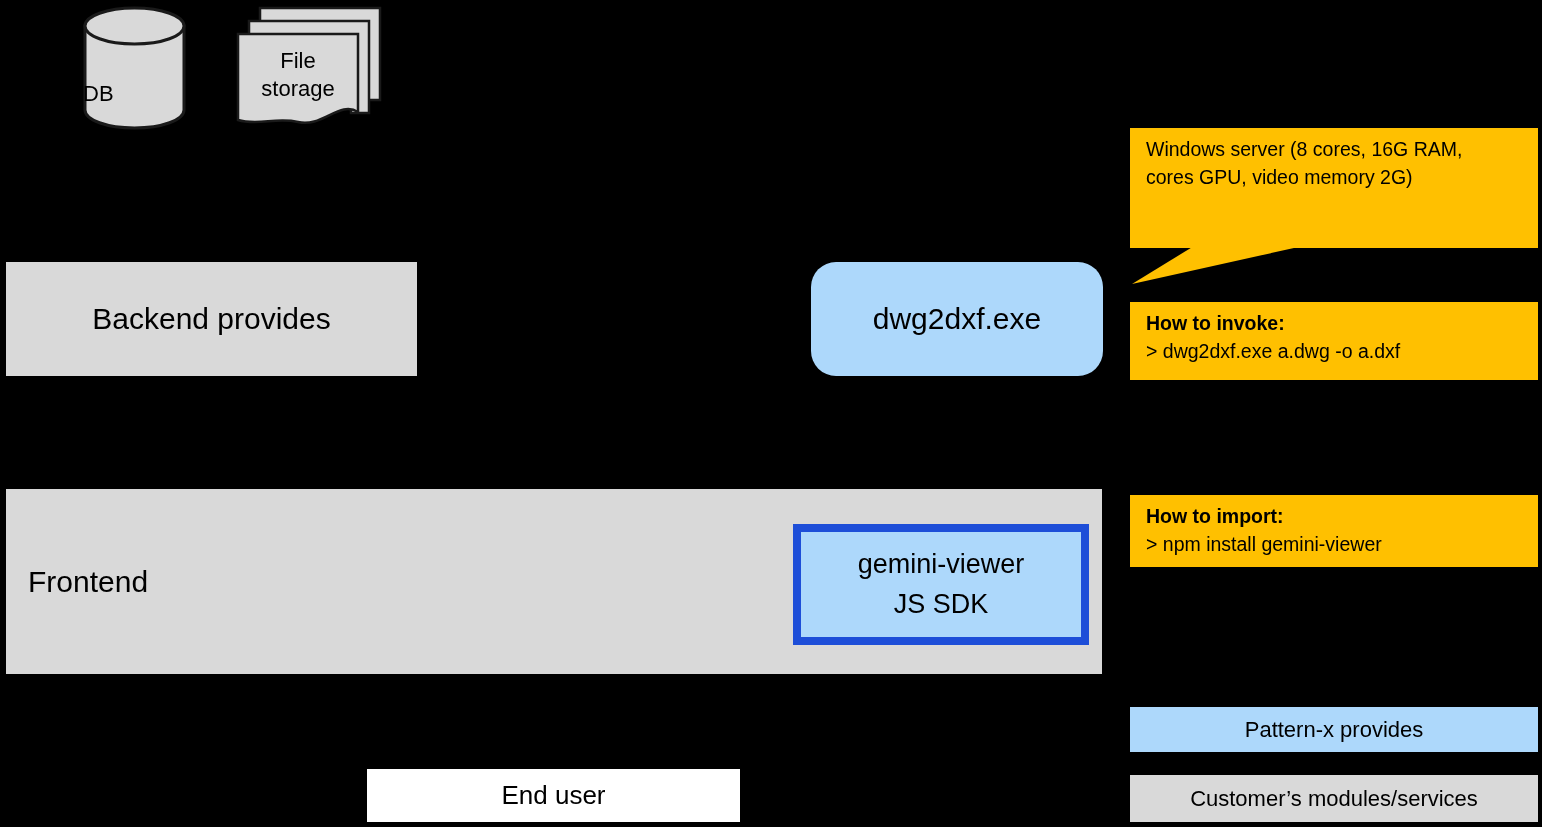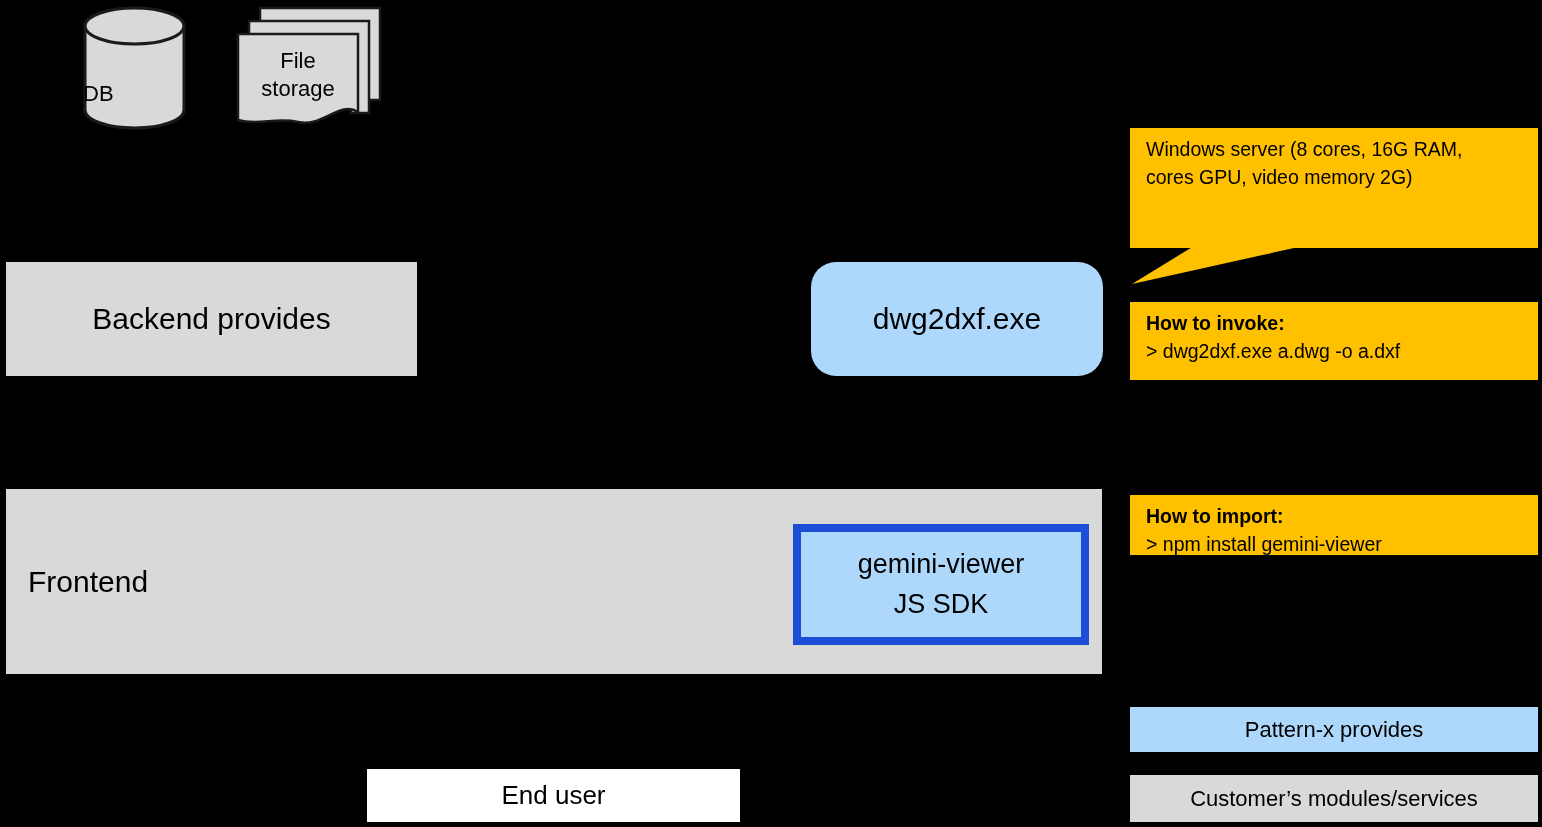--- a/index.html
+++ b/index.html
@@ -88,21 +88,21 @@
     line-height: 1.42;
   }
   .note .note-title {
     font-weight: bold;
     display: block;
   }
   .note .note-line { display: block; }
 
   #note-hardware { left: 1130px; top: 128px; width: 408px; height: 120px; }
   #note-invoke   { left: 1130px; top: 302px; width: 408px; height: 78px; }
-  #note-import   { left: 1130px; top: 495px; width: 408px; height: 60px; }
+  #note-import   { left: 1130px; top: 495px; width: 408px; height: 72px; }
 
   
   #callout-tail {
     position: absolute;
     left: 1128px;
     top: 246px;
     width: 180px;
     height: 42px;
     overflow: visible;
   }

